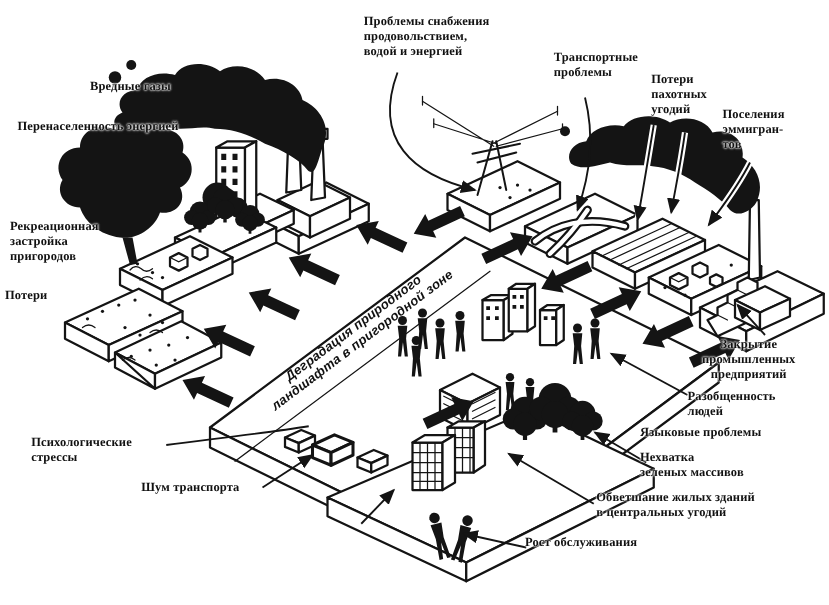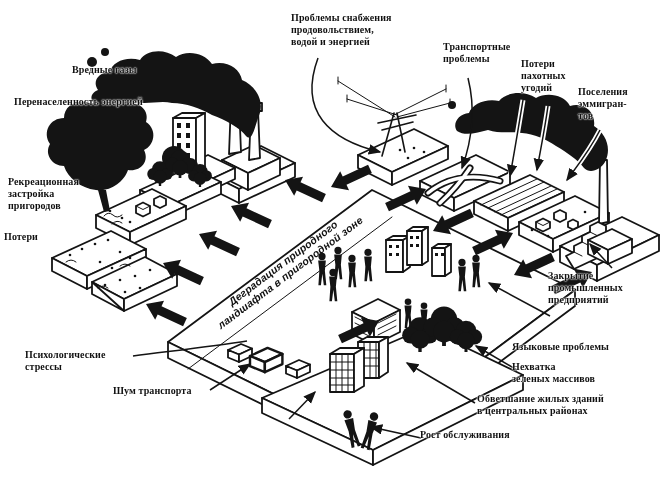--- a/index.html
+++ b/index.html
@@ -11,21 +11,21 @@
   .line{stroke:#141414;stroke-width:1.6;fill:none;stroke-linecap:round;}
   .thin{stroke:#141414;stroke-width:1;fill:none;stroke-linecap:round;}
   .lead{stroke:#141414;stroke-width:1.5;fill:none;}
   .lead-case{stroke:#fff;stroke-width:5;fill:none;}
   .road-c{stroke:#141414;stroke-width:7;fill:none;stroke-linecap:round;}
   .road-w{stroke:#fff;stroke-width:3.5;fill:none;stroke-linecap:round;}
   .lbl{position:absolute;font-weight:bold;font-size:10px;line-height:12px;color:#111;
        white-space:pre-line;width:max-content;letter-spacing:.1px;
        text-shadow:0 0 2px #fff,0 0 2px #fff,0 0 1px #fff;font-family:Liberation Serif, serif;}
   .center-lbl{text-align:left;}
-  .right-lbl{text-align:left;}
+  .right-lbl{text-align:center;}
   .band-label{position:absolute;left:180px;top:334px;width:250px;text-align:center;
        font-weight:bold;font-style:italic;font-size:10.5px;line-height:11.5px;color:#111;
        white-space:pre-line;transform-origin:0 0;transform:rotate(-37deg);letter-spacing:.2px;}
 </style>
 </head>
 <body>
 
 <div id="stage">
 
 <svg id="art" width="663" height="484" viewBox="0 0 663 484">
@@ -337,20 +337,22 @@
 проблемы</div>
 <div class="lbl" style="left:521px;top:58px">Потери
 пахотных
 угодий</div>
 <div class="lbl center-lbl" style="left:578px;top:86px;width:80px">Поселения
 эммигран-
 тов</div>
 <div class="lbl right-lbl" style="left:548px;top:270px;width:102px">Закрытие
 промышленных
 предприятий</div>
+<div class="lbl" style="left:550px;top:312px">Разобщенность
+людей</div>
 <div class="lbl" style="left:512px;top:341px">Языковые проблемы</div>
 <div class="lbl" style="left:512px;top:361px">Нехватка
 зеленых массивов</div>
 <div class="lbl" style="left:477px;top:393px">Обветшание жилых зданий
-в центральных районах</div>
+в центральных угодий</div>
 <div class="lbl" style="left:420px;top:429px">Рост обслуживания</div>
 
 </div>
 
 </body></html>

